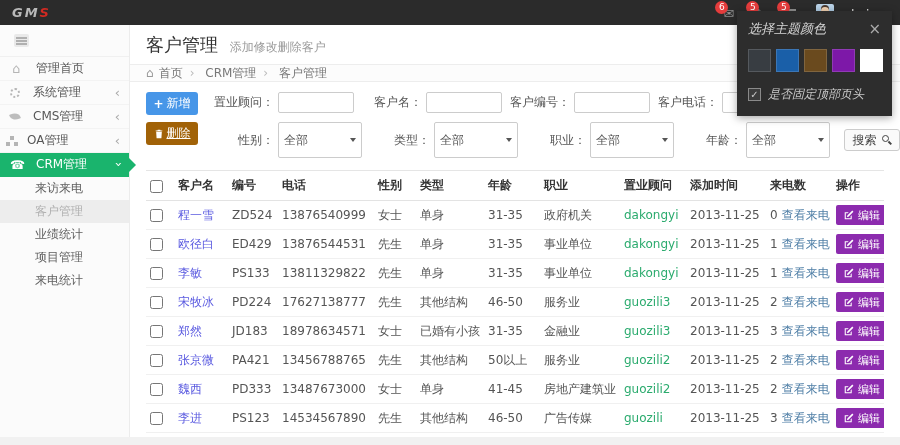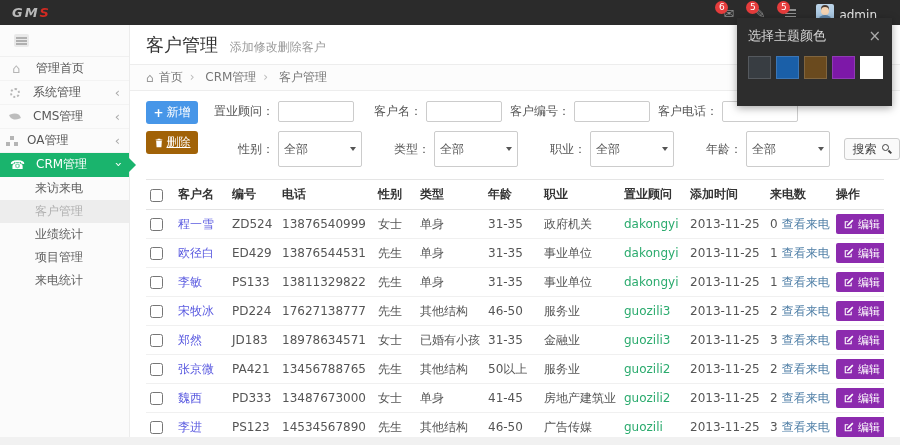--- a/index.html
+++ b/index.html
@@ -43,21 +43,21 @@
   .item.active .chev{color:#fff;transform:rotate(-90deg);}
   .item.active::after{content:"";position:absolute;right:-7px;top:50%;margin-top:-7px;border-top:7px solid transparent;border-bottom:7px solid transparent;border-left:7px solid #1ab46d;}
   .submenu .sub{height:23px;line-height:23px;padding-left:35px;color:#606060;cursor:pointer;}
   .submenu .sub.current{background:#ededed;color:#b0b0b0;}
 
   
   .main{position:absolute;top:25px;left:130px;right:0;bottom:8px;background:#fff;z-index:1;}
   .page-head{padding:8px 16px 7px;background:#fff;}
   .page-title{display:inline;font-size:18px;color:#333;font-weight:normal;}
   .page-sub{margin-left:8px;color:#9a9a9a;font-size:12px;}
-  .breadcrumb{height:27px;display:flex;align-items:center;padding:0 16px;border-top:1px solid #ededed;border-bottom:1px solid #ededed;background:#fcfcfc;color:#777;}
+  .breadcrumb{height:18px;display:flex;align-items:center;padding:0 16px;border-top:1px solid #ededed;border-bottom:1px solid #ededed;background:#fcfcfc;color:#777;}
   .bi-home::before{content:"\2302";font-size:12px;color:#999;margin-right:5px;}
   .crumb .sep{color:#bbb;margin:0 7px;}
   .crumb:first-of-type .sep{display:none;}
   .crumb a{color:#777;text-decoration:none;cursor:pointer;}
 
   .content{padding:10px 16px 0;position:relative;}
   .ct-top{display:flex;align-items:flex-start;}
   .btn-col{display:flex;flex-direction:column;gap:7px;flex:none;}
   .btn{width:52px;height:23px;border:none;border-radius:3px;color:#fff;font-size:12px;display:inline-flex;align-items:center;justify-content:center;gap:3px;cursor:pointer;font-family:inherit;}
   .btn-add{background:#4796e8;}
@@ -86,21 +86,21 @@
   .c-agent{width:66px;} .c-date{width:80px;} .c-calls{width:66px;}
   input[type=checkbox]{width:13px;height:13px;margin:0;vertical-align:middle;accent-color:#999;}
   a.name-link{color:#5a5ae0;text-decoration:none;cursor:pointer;}
   a.agent-link{color:#2bab6e;text-decoration:none;cursor:pointer;}
   .calls-num{color:#555;margin-right:4px;}
   a.calls-link{color:#4e7ea6;text-decoration:none;cursor:pointer;}
   .btn-edit{background:#8c2bae;border:none;border-radius:2px;color:#fff;font-size:11px;padding:2.5px 8px;display:inline-flex;align-items:center;gap:4px;cursor:pointer;font-family:inherit;}
   .btn-edit svg{flex:none;}
 
   
-  .theme-panel{position:absolute;top:18px;right:8px;width:155px;background:#2d2d2d;padding:9px 11px 13px;box-shadow:0 2px 8px rgba(0,0,0,.35);z-index:40;}
+  .theme-panel{position:absolute;top:11px;right:8px;width:155px;background:#2d2d2d;padding:9px 11px 13px;box-shadow:0 2px 8px rgba(0,0,0,.35);z-index:40;font-style:italic;}
   .tp-head{display:flex;align-items:center;justify-content:space-between;color:#d6d6d6;font-size:13px;}
   .tp-close{color:#aaa;cursor:pointer;font-size:15px;line-height:1;}
   .tp-close::before{content:"\00D7";}
   .swatches{display:flex;gap:5px;margin:11px 0 14px;}
   .swatch{width:23px;height:23px;border:1px solid rgba(255,255,255,.15);cursor:pointer;flex:none;}
   .tp-check{display:flex;align-items:center;gap:7px;color:#c9c9c9;font-size:12px;cursor:pointer;}
   .cbx{width:13px;height:13px;background:#3c3c3c;border:1px solid #8a8a8a;color:#c9c9c9;font-size:10px;line-height:12px;text-align:center;flex:none;}
   .cbx::before{content:"\2713";}
 
   .footer-strip{position:absolute;left:0;right:0;bottom:0;height:8px;background:#f1f1f1;z-index:15;}
@@ -577,15 +577,19 @@
       <span class="swatch" style="background: rgb(56, 61, 66);"></span>
 
       <span class="swatch" style="background: rgb(26, 95, 168);"></span>
 
       <span class="swatch" style="background: rgb(106, 74, 30);"></span>
 
       <span class="swatch" style="background: rgb(125, 24, 168);"></span>
 
       <span class="swatch" style="background: rgb(255, 255, 255);"></span>
     </div>
+  <div class="tp-check">
+    <span class="cbx"></span>
+    <span>是否固定顶部页头</span>
+  </div>
 </div>
 
 <div class="footer-strip"></div>
 
 </body></html>

